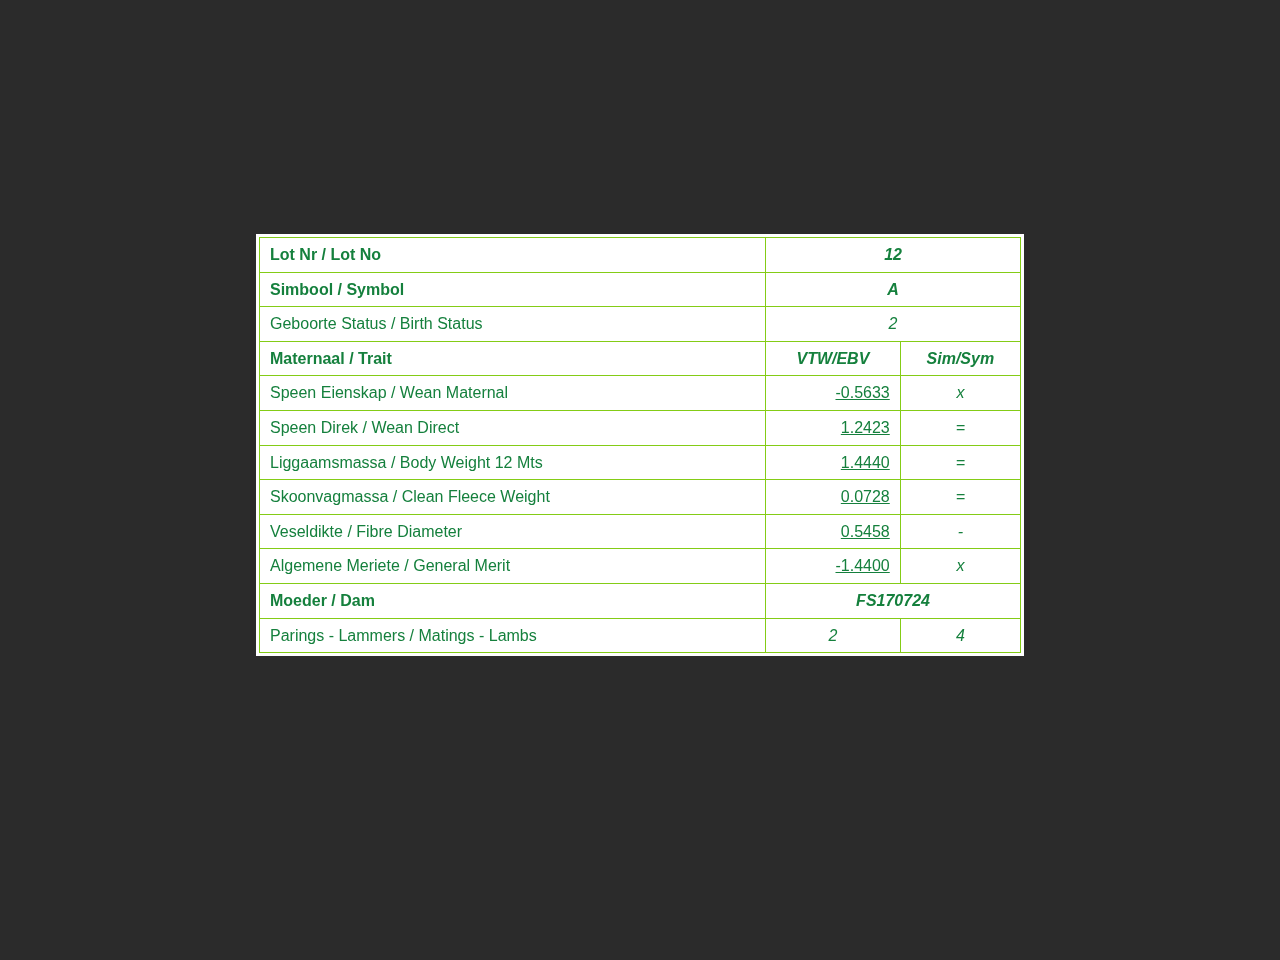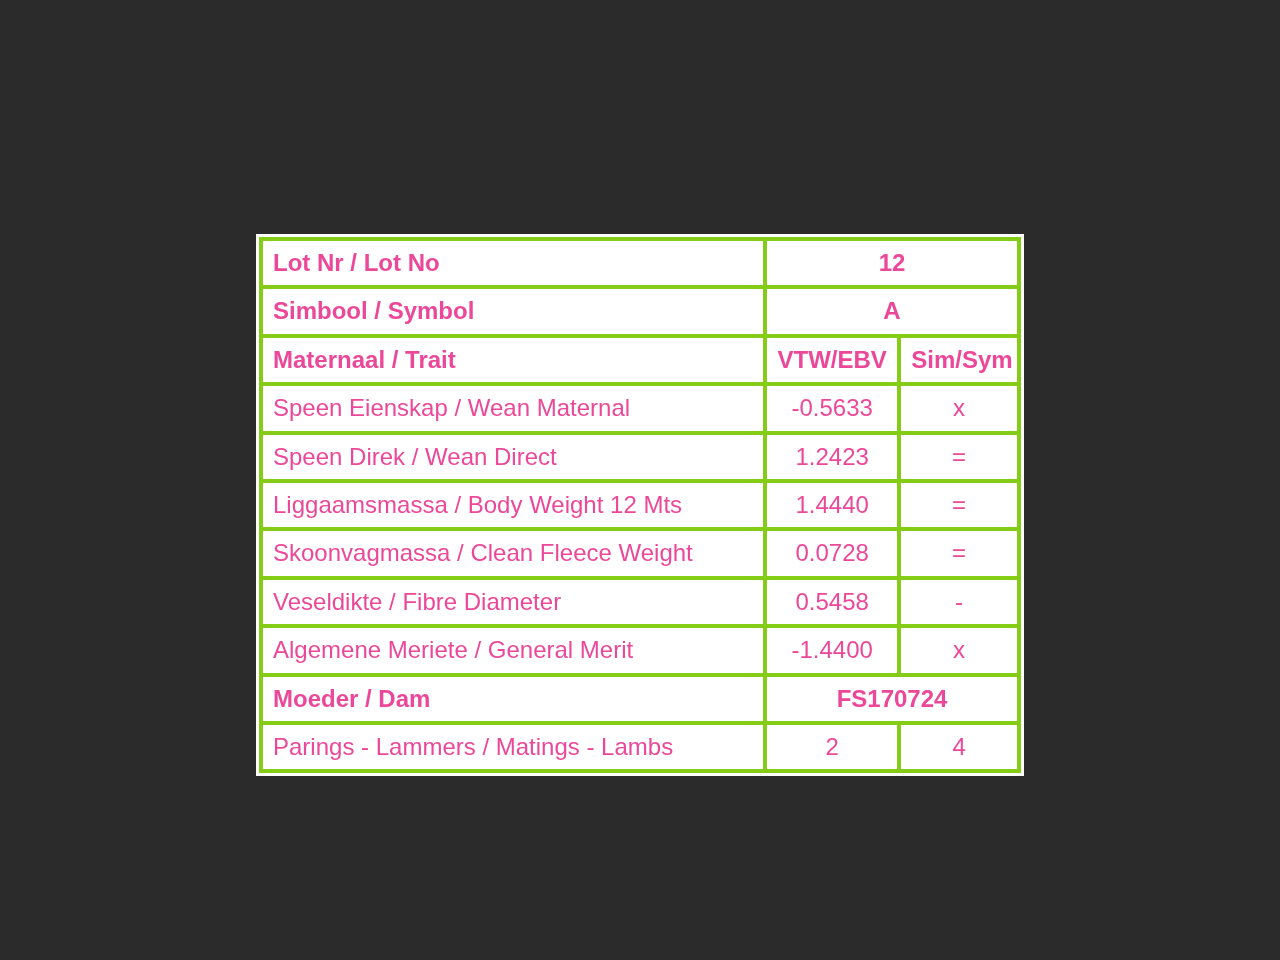--- a/index.html
+++ b/index.html
@@ -28,40 +28,42 @@
     box-sizing: border-box;
     padding: 0;
   }
   table.ram-table {
     width: 100%;
     border-collapse: collapse;
     table-layout: fixed;
     background: #ffffff;
   }
   table.ram-table td {
-    border: 4px solid #84cc16;
+    border: 1px solid #84cc16;
     padding: 6px 10px;
-    font-size: 24px;
-    color: #ec4899;
+    font-size: 16px;
+    color: #15803d;
     line-height: 1.35;
     vertical-align: middle;
     height: 34px;
     box-sizing: border-box;
   }
   td.label {
     text-align: left;
   }
   td.bold {
     font-weight: bold;
   }
   td.center {
     text-align: center;
+    font-style: italic;
   }
   td.right {
-    text-align: center;
+    text-align: right;
+    text-decoration: underline;
   }
   
   col.c-label { width: 66.5%; }
   col.c-val   { width: 17.7%; }
   col.c-sym   { width: 15.8%; }
 </style>
 </head>
 <body>
 
 <div class="slide">
@@ -73,20 +75,24 @@
         <col class="c-sym">
       </colgroup>
       <tbody>
         <tr>
           <td class="label bold">Lot Nr / Lot No</td>
           <td class="center bold" colspan="2">12</td>
         </tr>
         <tr>
           <td class="label bold">Simbool / Symbol</td>
           <td class="center bold" colspan="2">A</td>
+        </tr>
+        <tr>
+          <td class="label">Geboorte Status / Birth Status</td>
+          <td class="center" colspan="2">2</td>
         </tr>
 
         <tr>
           <td class="label bold">Maternaal / Trait</td>
           <td class="center bold">VTW/EBV</td>
           <td class="center bold">Sim/Sym</td>
         </tr>
 
         <tr>
           <td class="label">Speen Eienskap / Wean Maternal</td>

